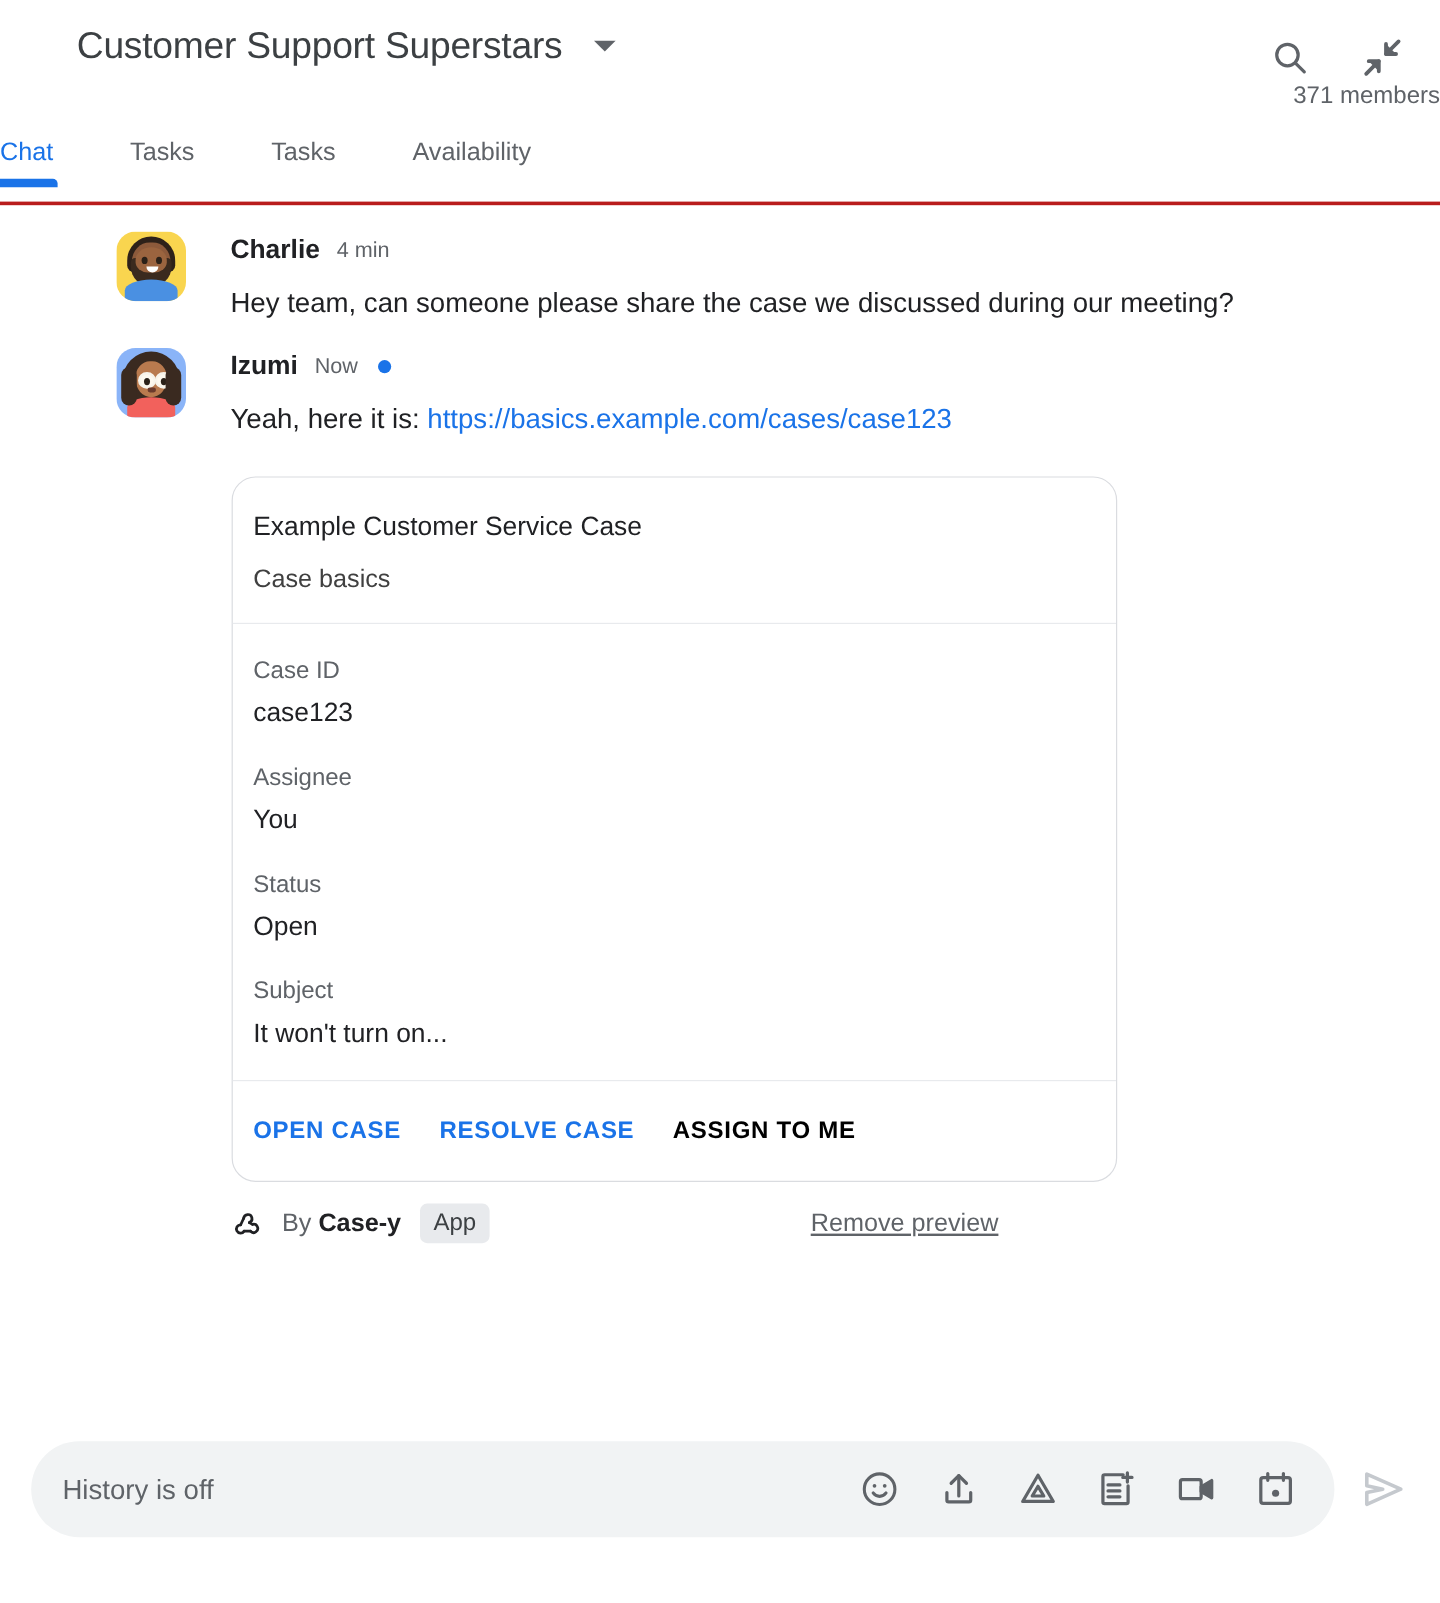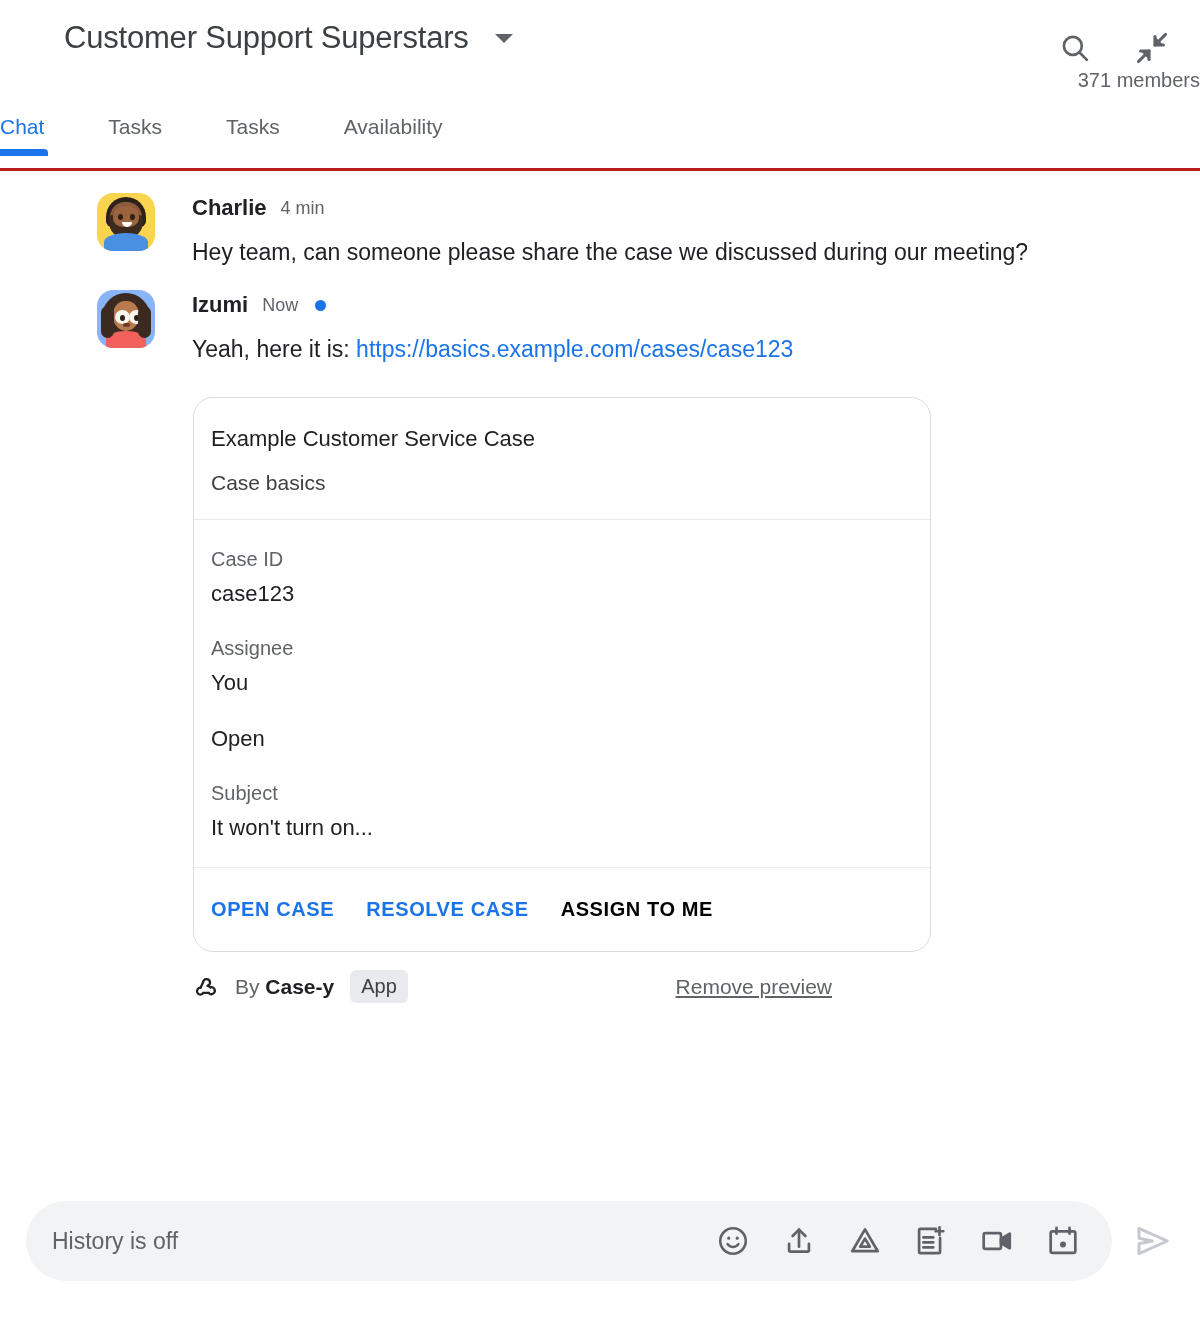--- a/index.html
+++ b/index.html
@@ -249,20 +249,21 @@
     <div class="card-fields">
       <div class="field">
         <div class="field-label">Case ID</div>
         <div class="field-value">case123</div>
       </div>
       <div class="field">
         <div class="field-label">Assignee</div>
         <div class="field-value">You</div>
       </div>
       <div class="field">
+        <div class="field-label">Status</div>
         <div class="field-value">Open</div>
       </div>
       <div class="field">
         <div class="field-label">Subject</div>
         <div class="field-value">It won't turn on...</div>
       </div>
     </div>
     <div class="card-actions">
       <button class="card-btn">OPEN CASE</button>
       <button class="card-btn">RESOLVE CASE</button>

